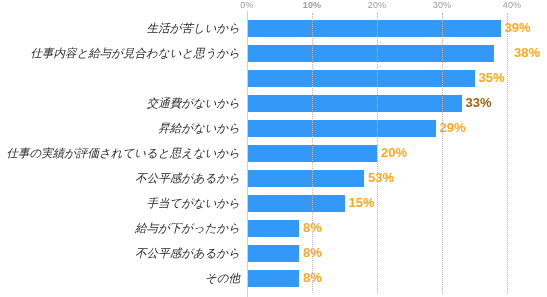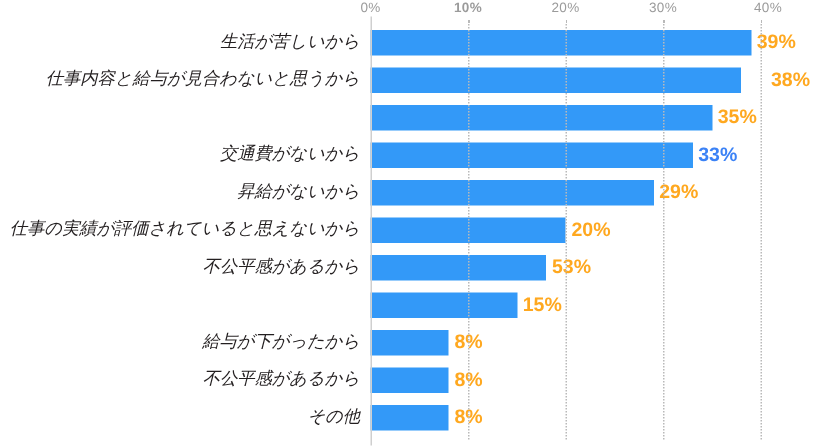--- a/index.html
+++ b/index.html
@@ -122,38 +122,39 @@
         <div class="bar" style="width: 247px; background: rgb(51, 153, 248);"></div>
         <div class="bar-value" style="left: 498px; color: rgb(255, 168, 31); margin-left: 16px;">38%</div>
       </div>
       <div class="row">
         <div class="bar" style="width: 227.5px; background: rgb(51, 153, 248);"></div>
         <div class="bar-value" style="left: 478.5px; color: rgb(255, 168, 31);">35%</div>
       </div>
       <div class="row">
         <div class="row-label">交通費がないから</div>
         <div class="bar" style="width: 214.5px; background: rgb(51, 153, 248);"></div>
-        <div class="bar-value" style="left: 465.5px; color: #3b82f6;">33%</div>
+        <div class="bar-value" style="left: 465.5px; color: #a16207;">33%</div>
       </div>
       <div class="row">
         <div class="row-label">昇給がないから</div>
         <div class="bar" style="width: 188.5px; background: rgb(51, 153, 248);"></div>
         <div class="bar-value" style="left: 439.5px; color: rgb(255, 168, 31);">29%</div>
       </div>
       <div class="row">
         <div class="row-label">仕事の実績が評価されていると思えないから</div>
         <div class="bar" style="width: 130px; background: rgb(51, 153, 248);"></div>
         <div class="bar-value" style="left: 381px; color: rgb(255, 168, 31);">20%</div>
       </div>
       <div class="row">
         <div class="row-label">不公平感があるから</div>
         <div class="bar" style="width: 117px; background: rgb(51, 153, 248);"></div>
         <div class="bar-value" style="left: 368px; color: rgb(255, 168, 31);">53%</div>
       </div>
       <div class="row">
+        <div class="row-label">手当てがないから</div>
         <div class="bar" style="width: 97.5px; background: rgb(51, 153, 248);"></div>
         <div class="bar-value" style="left: 348.5px; color: rgb(255, 168, 31);">15%</div>
       </div>
       <div class="row">
         <div class="row-label">給与が下がったから</div>
         <div class="bar" style="width: 52px; background: rgb(51, 153, 248);"></div>
         <div class="bar-value" style="left: 303px; color: rgb(255, 168, 31);">8%</div>
       </div>
       <div class="row">
         <div class="row-label">不公平感があるから</div>

